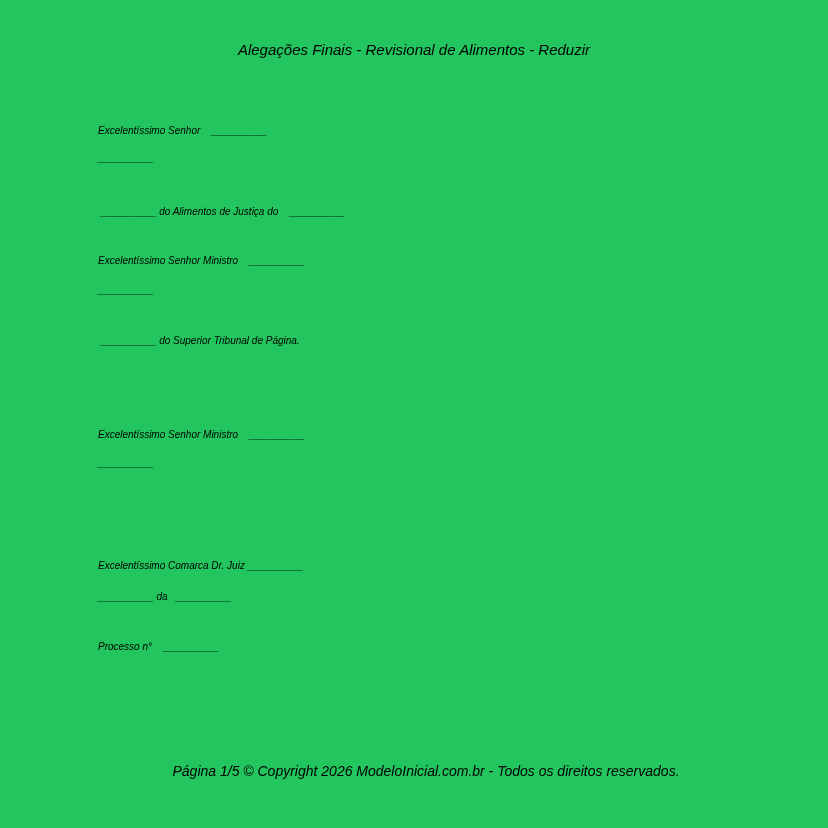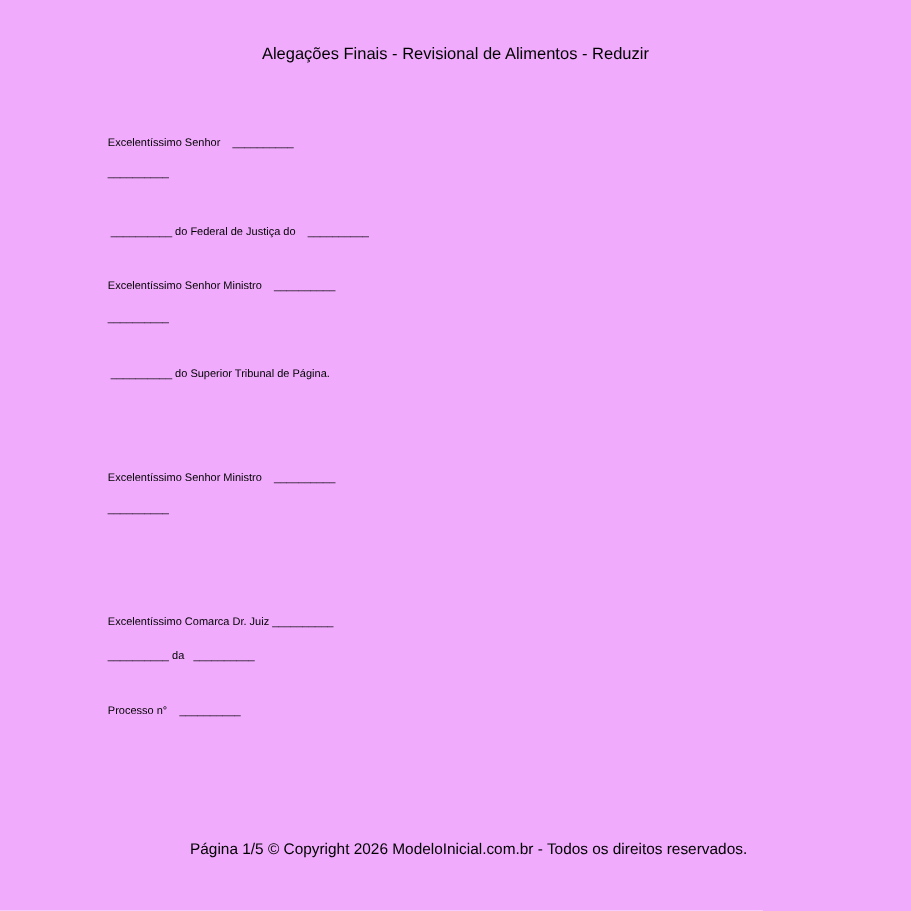--- a/index.html
+++ b/index.html
@@ -4,24 +4,25 @@
 <style>
   html, body {
     margin: 0;
     padding: 0;
     background: #ffffff;
   }
   .page {
     position: relative;
     width: 828px;
     height: 828px;
-    background: #f0abfc;
+    background: #22c55e;
     font-family: "Liberation Sans", sans-serif;
     color: #000000;
     overflow: hidden;
+    font-style: italic;
   }
   .doc-title {
     position: absolute;
     top: 41px;
     left: 0;
     width: 100%;
     text-align: center;
     font-size: 15px;
     line-height: 17px;
     font-weight: 400;
@@ -54,21 +55,21 @@
 <body>
 
 <div class="page">
 
   <div class="doc-title">Alegações Finais - Revisional de Alimentos - Reduzir</div>
 
   <div class="line" style="top:123px">Excelentíssimo Senhor    __________</div>
 
   <div class="line" style="top:150px">__________</div>
 
-  <div class="line" style="top:204px"> __________ do Federal de Justiça do    __________</div>
+  <div class="line" style="top:204px"> __________ do Alimentos de Justiça do    __________</div>
 
   <div class="line" style="top:253px">Excelentíssimo Senhor Ministro    __________</div>
 
   <div class="line" style="top:282px">__________</div>
 
   <div class="line" style="top:333px"> __________ do Superior Tribunal de Página.</div>
 
   <div class="line" style="top:427px">Excelentíssimo Senhor Ministro    __________</div>
 
   <div class="line" style="top:455px">__________</div>

